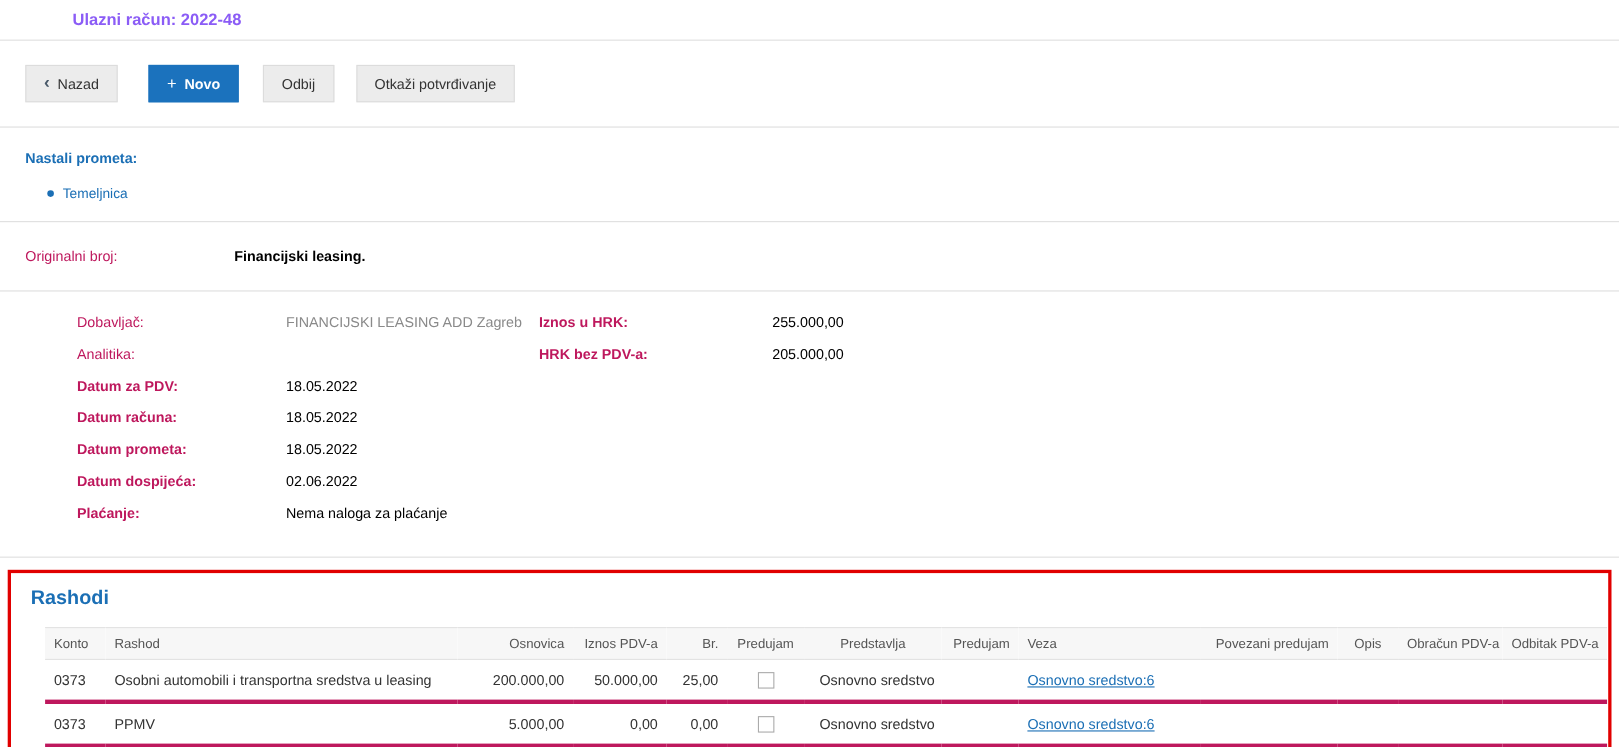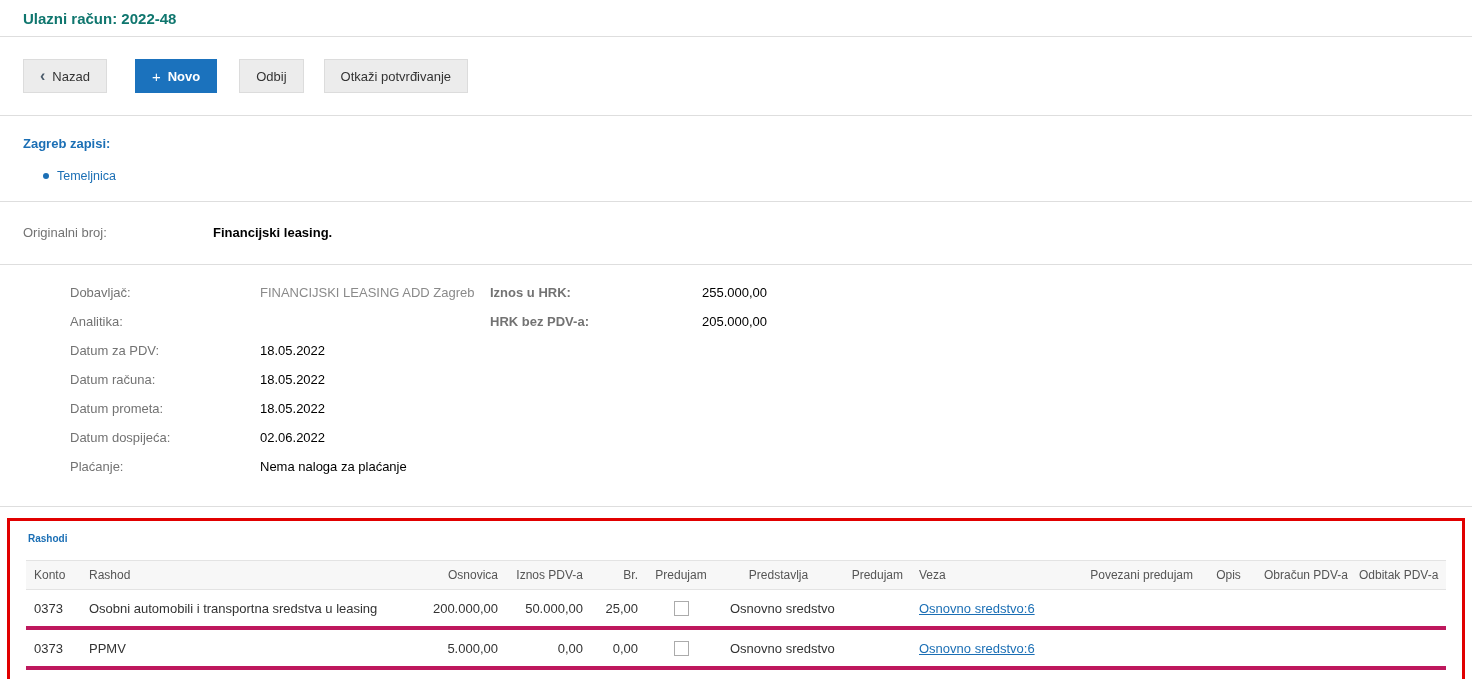--- a/index.html
+++ b/index.html
@@ -13,21 +13,22 @@
     overflow: hidden;
   }
 
   .divider { border: none; border-top: 1px solid #dedede; height: 0; }
 
   
   .page-header { padding: 10px 23px 9px 23px; }
   .page-header h1 {
     font-size: 15px;
     font-weight: bold;
-    color: #0f766e;
+    color: #8b5cf6;
+    margin-left: 43px;
   }
 
   
   .toolbar {
     padding: 22px 23px;
     display: flex;
     align-items: center;
     gap: 0;
   }
   .btn {
@@ -64,46 +65,47 @@
   .records li .bullet {
     position: absolute; left: 0; top: 6px;
     width: 6px; height: 6px; border-radius: 50%;
     background: #1b6fb5;
   }
   .records a { color: #1b6fb5; text-decoration: none; font-size: 12.5px; }
 
   
   .original-section { padding: 21px 23px; }
   .field-row { display: flex; align-items: baseline; line-height: 20px; }
-  .field-label { width: 190px; flex: 0 0 190px; color: #737373; }
-  .field-label.bold { font-weight: normal; }
+  .field-label { width: 190px; flex: 0 0 190px; color: #be185d; }
+  .field-label.bold { font-weight: bold; }
   .field-value { color: #000000; }
   .field-value.bold { font-weight: bold; }
   .field-value.muted { color: #8a8a8a; }
 
   .details-section { padding: 18px 23px 20px 23px; position: relative; margin-left: 47px; }
   .details-cols { display: flex; }
   .details-left { width: 420px; flex: 0 0 420px; }
   .details-left .field-row { margin-bottom: 9px; }
   .details-right { flex: 1; }
   .details-right .field-row { margin-bottom: 9px; }
   .details-right .field-label { width: 212px; flex: 0 0 212px; font-weight: bold; }
 
   
   .expenses-box {
     margin: 11px 7px 8px 7px;
     border: 3px solid #e10000;
     padding: 12px 16px 14px 16px;
   }
-  .expenses-box h2 { font-size: 10px; font-weight: bold; color: #1b6fb5; margin-bottom: 16px; padding-left: 2px; }
+  .expenses-box h2 { font-size: 18px; font-weight: bold; color: #1b6fb5; margin-bottom: 16px; padding-left: 2px; }
 
   table.expenses {
     width: 100%;
     border-collapse: collapse;
     table-layout: fixed;
+    margin-left: 15px;
   }
   table.expenses thead th {
     background: #f7f7f7;
     border-top: 1px solid #e3e3e3;
     border-bottom: 1px solid #e3e3e3;
     font-weight: normal;
     font-size: 12px;
     color: #555555;
     padding: 7px 8px;
     white-space: nowrap;
@@ -152,21 +154,21 @@
   <button class="btn btn-reject">
     <span>Odbij</span>
   </button>
   <button class="btn">
     <span>Otkaži potvrđivanje</span>
   </button>
 </div>
 <hr class="divider">
 
 <section class="records">
-  <h2>Zagreb zapisi:</h2>
+  <h2>Nastali prometa:</h2>
   <ul>
     <li>
       <span class="bullet"></span>
       <a href="#">Temeljnica</a>
     </li>
   </ul>
 </section>
 <hr class="divider">
 
 <section class="original-section">

